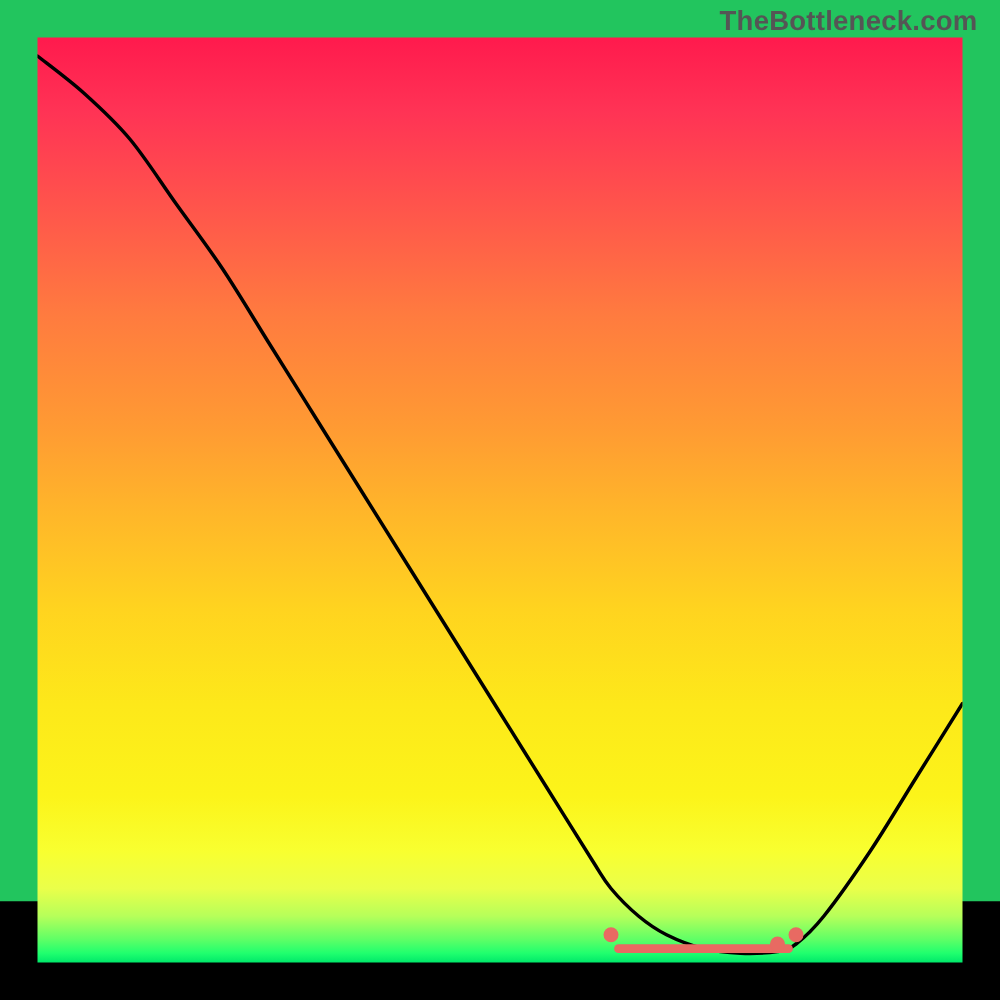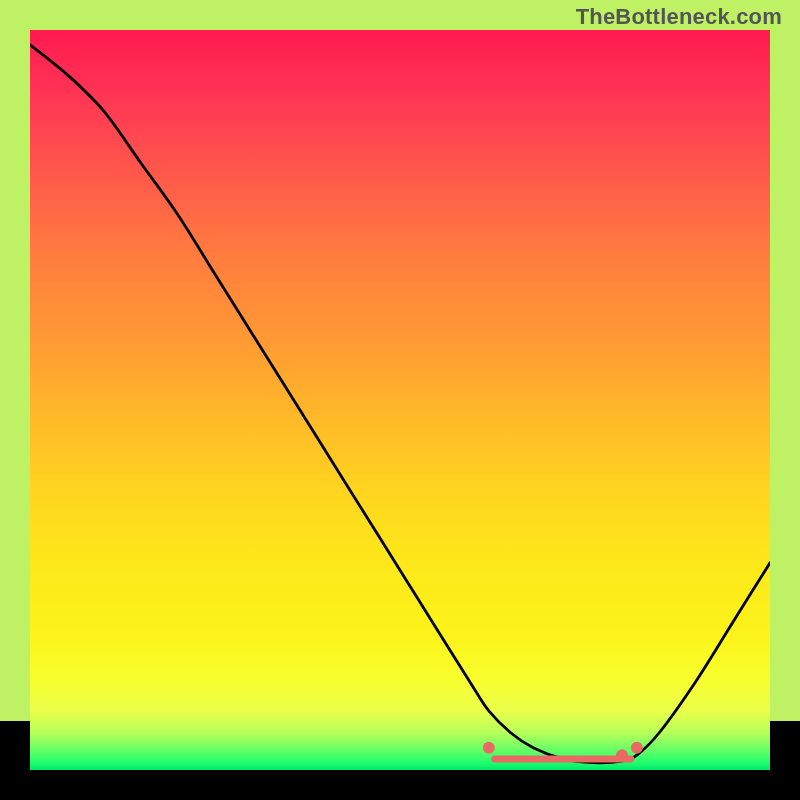--- a/index.html
+++ b/index.html
@@ -8,21 +8,21 @@
     width: 800px;
     height: 800px;
     background: #000;
     overflow: hidden;
     font-family: Arial, Helvetica, sans-serif;
   }
   .container {
     position: relative;
     width: 800px;
     height: 721px;
-    background: #bef264;
+    background: #22c55e;
   }
   .watermark {
     position: absolute;
     top: 4px;
     right: 18px;
     font-size: 22px;
     font-weight: bold;
     color: #555555;
     letter-spacing: 0.2px;
     z-index: 5;

